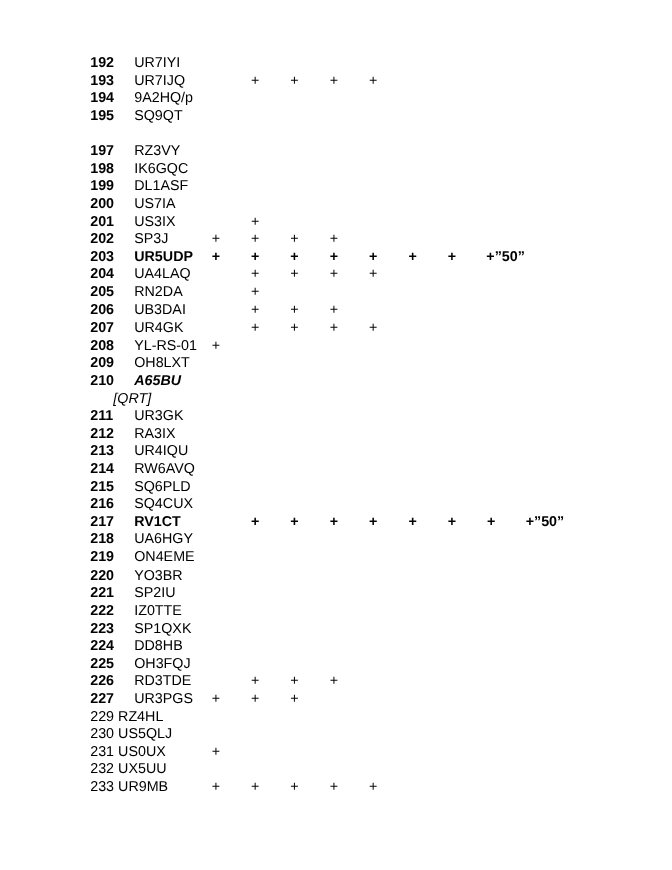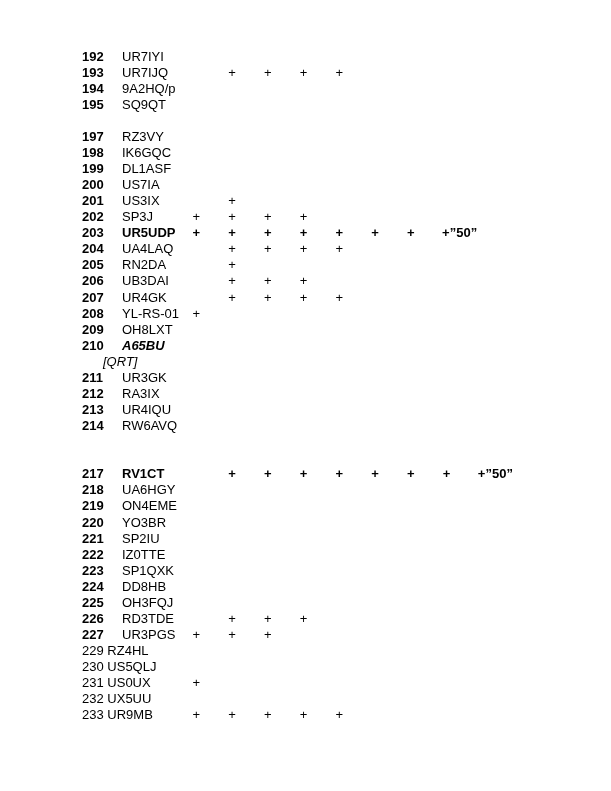--- a/index.html
+++ b/index.html
@@ -75,20 +75,22 @@
     <div class="row" style="top: 273.48px;"><span class="num">206</span><span class="call">UB3DAI</span><span class="mark" style="left: 231.97px;">+</span><span class="mark" style="left: 267.74px;">+</span><span class="mark" style="left: 303.51px;">+</span></div>
     <div class="row" style="top: 289.55px;"><span class="num">207</span><span class="call">UR4GK</span><span class="mark" style="left: 231.97px;">+</span><span class="mark" style="left: 267.74px;">+</span><span class="mark" style="left: 303.51px;">+</span><span class="mark" style="left: 339.28px;">+</span></div>
     <div class="row" style="top: 305.62px;"><span class="num">208</span><span class="call">YL-RS-01</span><span class="mark" style="left: 196.2px;">+</span></div>
     <div class="row" style="top: 321.69px;"><span class="num">209</span><span class="call">OH8LXT</span></div>
     <div class="row" style="top: 337.76px;"><span class="num">210</span><span class="call bold-italic">A65BU</span></div>
     <div class="row" style="top: 353.83px;"><span class="note">[QRT]</span></div>
     <div class="row" style="top: 369.9px;"><span class="num">211</span><span class="call">UR3GK</span></div>
     <div class="row" style="top: 385.97px;"><span class="num">212</span><span class="call">RA3IX</span></div>
     <div class="row" style="top: 402.04px;"><span class="num">213</span><span class="call">UR4IQU</span></div>
     <div class="row" style="top: 418.11px;"><span class="num">214</span><span class="call">RW6AVQ</span></div>
+    <div class="row" style="top: 434.18px;"><span class="num">215</span><span class="call">SQ6PLD</span></div>
+    <div class="row" style="top: 450.25px;"><span class="num">216</span><span class="call">SQ4CUX</span></div>
     <div class="row" style="top: 466.32px;"><span class="num">217</span><span class="call bold">RV1CT</span><span class="mark b" style="left: 231.97px;">+</span><span class="mark b" style="left: 267.74px;">+</span><span class="mark b" style="left: 303.51px;">+</span><span class="mark b" style="left: 339.28px;">+</span><span class="mark b" style="left: 375.05px;">+</span><span class="mark b" style="left: 410.82px;">+</span><span class="mark b" style="left: 446.59px;">+</span><span class="special" style="left: 477.86px;">+”50”</span></div>
     <div class="row" style="top: 482.39px;"><span class="num">218</span><span class="call">UA6HGY</span></div>
     <div class="row" style="top: 498.46px;"><span class="num">219</span><span class="call">ON4EME</span></div>
     <div class="row" style="top: 514.53px;"><span class="num">220</span><span class="call">YO3BR</span></div>
     <div class="row" style="top: 530.6px;"><span class="num">221</span><span class="call">SP2IU</span></div>
     <div class="row" style="top: 546.67px;"><span class="num">222</span><span class="call">IZ0TTE</span></div>
     <div class="row" style="top: 562.74px;"><span class="num">223</span><span class="call">SP1QXK</span></div>
     <div class="row" style="top: 578.81px;"><span class="num">224</span><span class="call">DD8HB</span></div>
     <div class="row" style="top: 594.88px;"><span class="num">225</span><span class="call">OH3FQJ</span></div>
     <div class="row" style="top: 610.95px;"><span class="num">226</span><span class="call">RD3TDE</span><span class="mark" style="left: 231.97px;">+</span><span class="mark" style="left: 267.74px;">+</span><span class="mark" style="left: 303.51px;">+</span></div>

